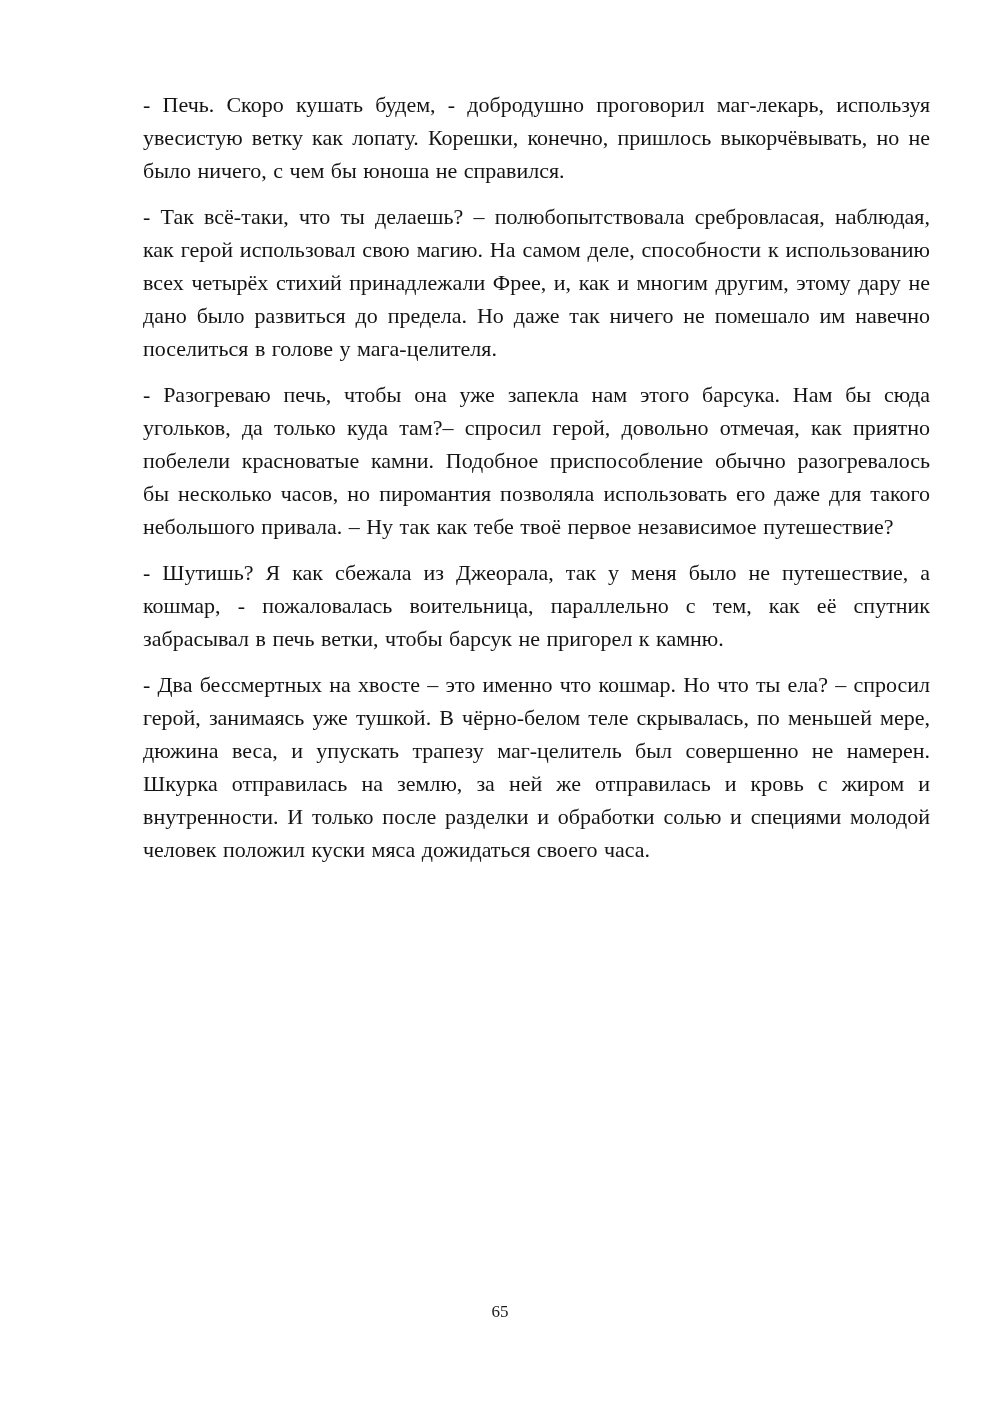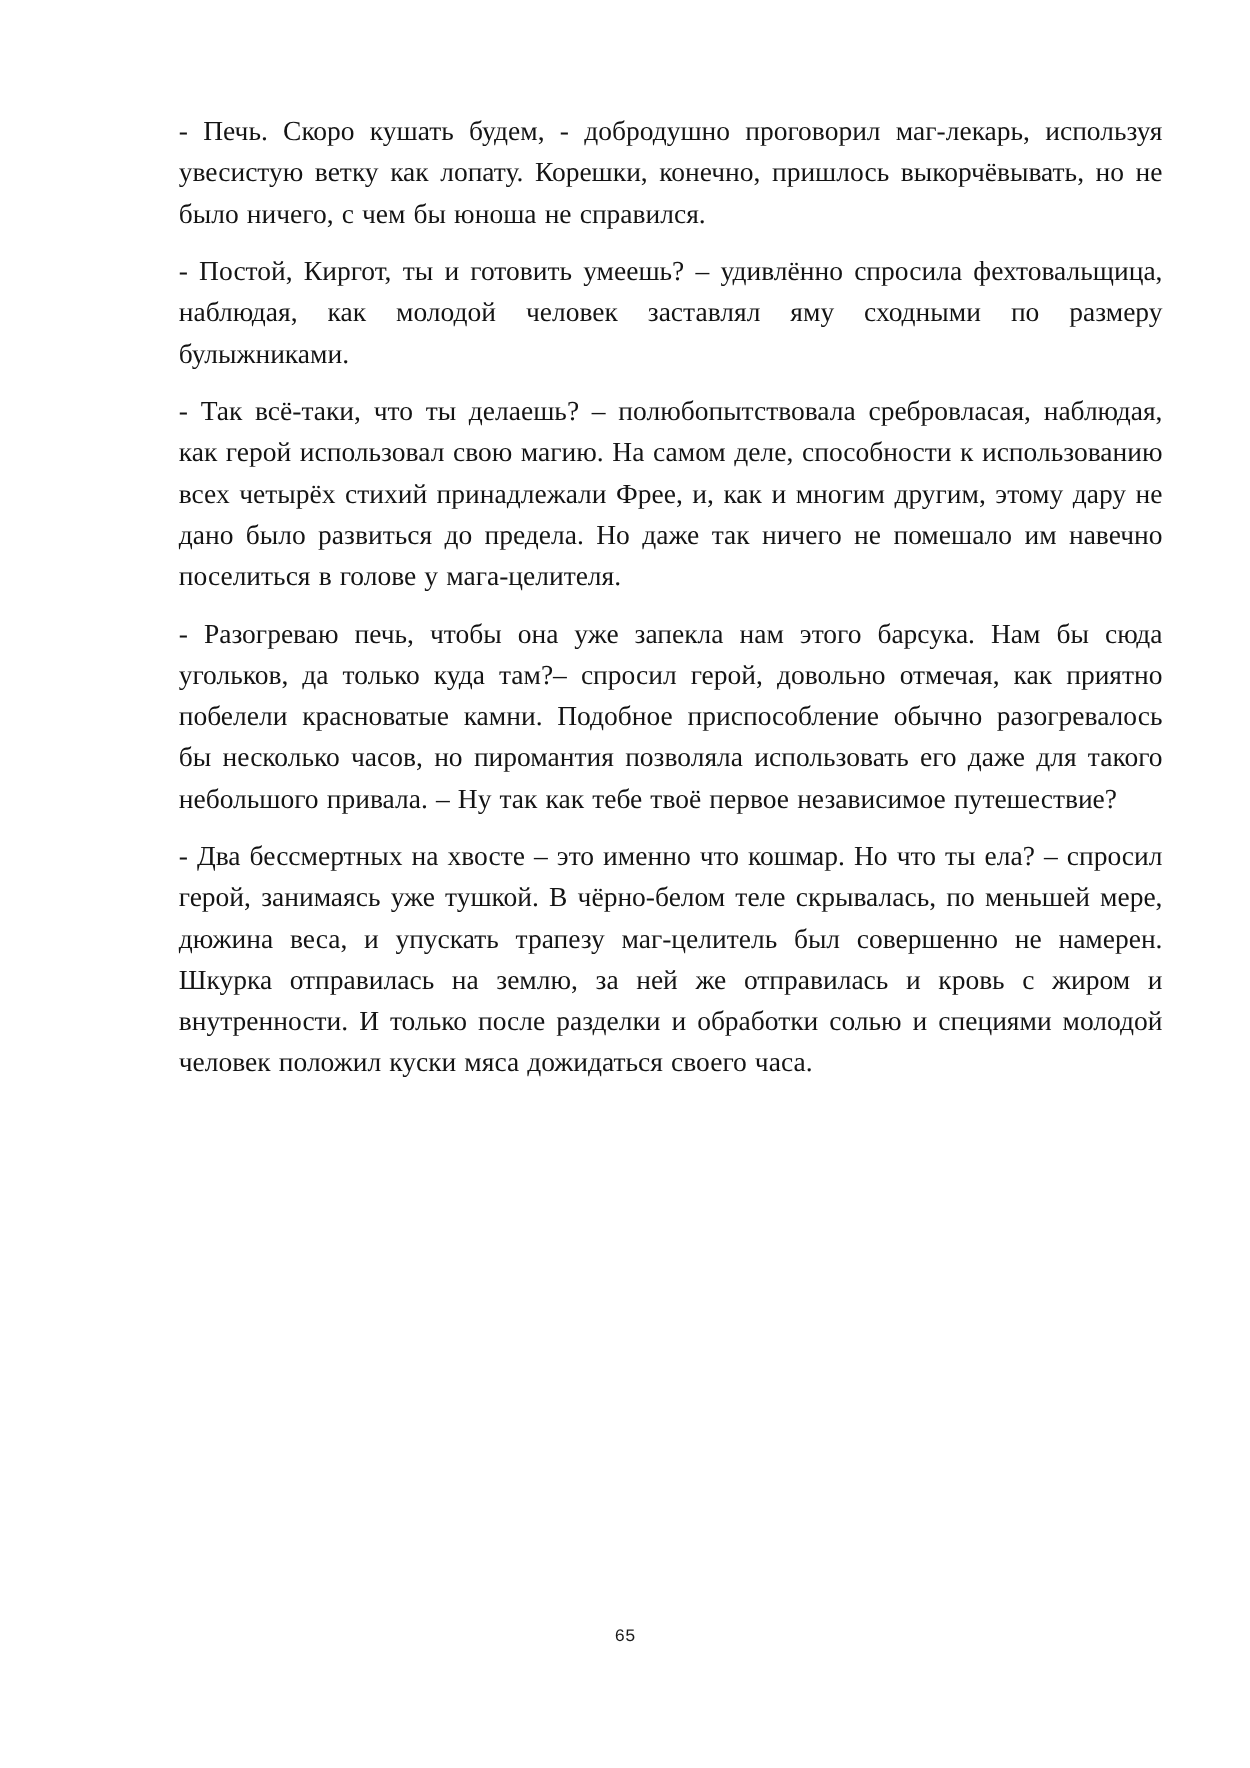--- a/index.html
+++ b/index.html
@@ -24,30 +24,30 @@
     text-align: justify;
     hyphens: none;
     word-spacing: 1px;
   }
   .page-footer {
     position: absolute;
     left: 0;
     right: 0;
     top: 1302px;
     text-align: center;
-    font-family: Liberation Mono, monospace;
-    font-size: 14px;
+    font-family: Liberation Serif, serif;
+    font-size: 17px;
     color: #1a1a1a;
   }
 </style>
 </head>
 <body>
 
 <div class="page">
   <div class="body-text">
     <p>- Печь. Скоро кушать будем, - добродушно проговорил маг-лекарь, используя увесистую ветку как лопату. Корешки, конечно, пришлось выкорчёвывать, но не было ничего, с чем бы юноша не справился.</p>
-    <p>- Постой, Киргот, ты и готовить умеешь? – удивлённо спросила фехтовальщица, наблюдая, как молодой человек заставлял яму сходными по размеру булыжниками.</p>
     <p>- Так всё-таки, что ты делаешь? – полюбопытствовала сребровласая, наблюдая, как герой использовал свою магию. На самом деле, способности к использованию всех четырёх стихий принадлежали Фрее, и, как и многим другим, этому дару не дано было развиться до предела. Но даже так ничего не помешало им навечно поселиться в голове у мага-целителя.</p>
     <p>- Разогреваю печь, чтобы она уже запекла нам этого барсука. Нам бы сюда угольков, да только куда там?– спросил герой, довольно отмечая, как приятно побелели красноватые камни. Подобное приспособление обычно разогревалось бы несколько часов, но пиромантия позволяла использовать его даже для такого небольшого привала. – Ну так как тебе твоё первое независимое путешествие?</p>
+    <p>- Шутишь? Я как сбежала из Джеорала, так у меня было не путешествие, а кошмар, - пожаловалась воительница, параллельно с тем, как её спутник забрасывал в печь ветки, чтобы барсук не пригорел к камню.</p>
     <p>- Два бессмертных на хвосте – это именно что кошмар. Но что ты ела? – спросил герой, занимаясь уже тушкой. В чёрно-белом теле скрывалась, по меньшей мере, дюжина веса, и упускать трапезу маг-целитель был совершенно не намерен. Шкурка отправилась на землю, за ней же отправилась и кровь с жиром и внутренности. И только после разделки и обработки солью и специями молодой человек положил куски мяса дожидаться своего часа.</p>
   </div>
   <div class="page-footer">65</div>
 </div>
 
 </body></html>

